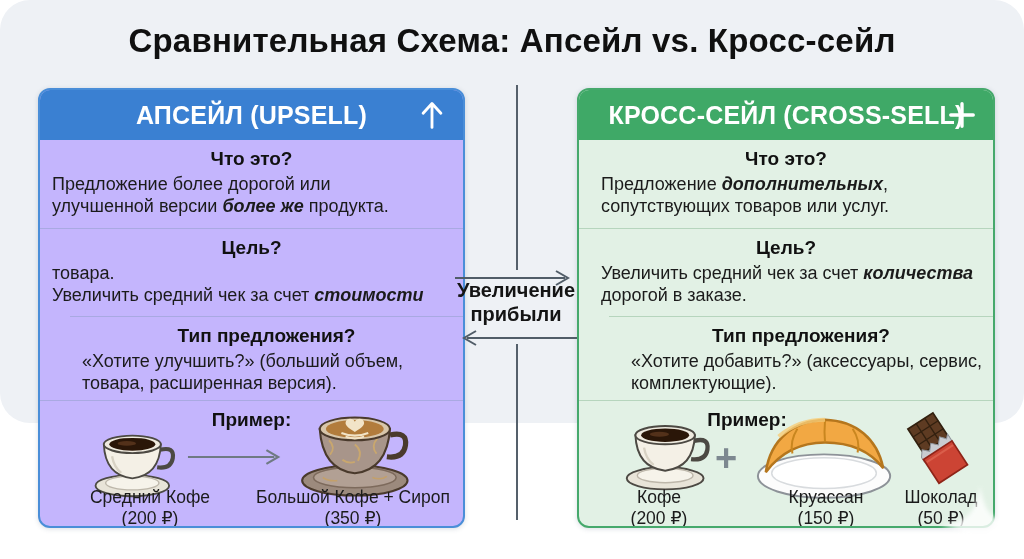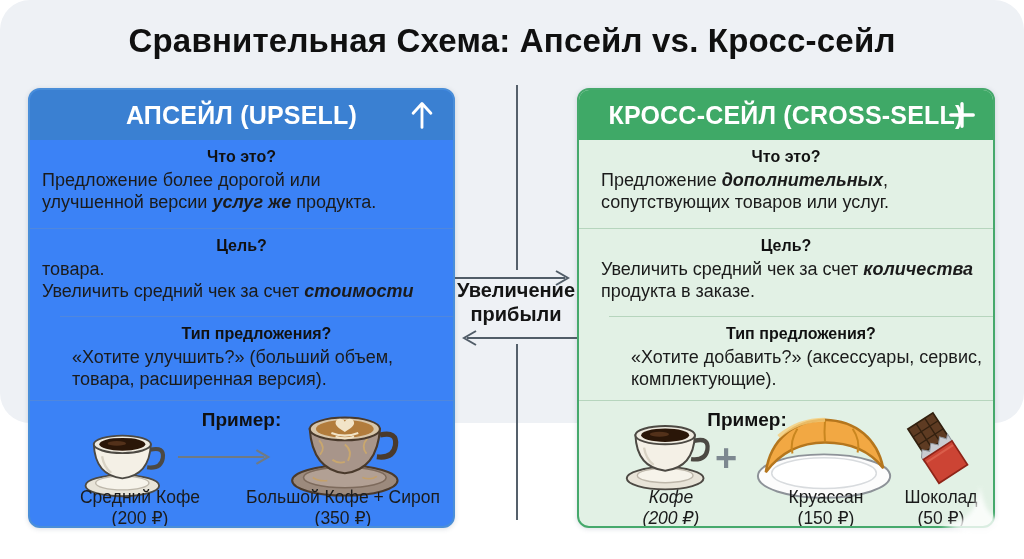--- a/index.html
+++ b/index.html
@@ -3,57 +3,57 @@
 <meta charset="utf-8">
 <style>
   html,body{margin:0;padding:0;width:1024px;height:559px;background:#ffffff;overflow:hidden;
     font-family:"Liberation Sans","DejaVu Sans",sans-serif;}
   .canvas{position:relative;width:1024px;height:423px;background:#eef1f5;border-radius:30px;}
   .title{position:absolute;top:22px;left:0;width:100%;text-align:center;font-size:33px;
     font-weight:bold;color:#101010;letter-spacing:.2px;}
   
   .card{position:absolute;top:88px;height:440px;border-radius:12px;overflow:hidden;
     box-sizing:border-box;box-shadow:0 1px 5px rgba(50,70,100,.18);}
-  .card.upsell{left:28px;width:427px;background:#3b82f6;border:2px solid #4a8ed8;}
+  .card.upsell{left:38px;width:427px;background:#c4b5fd;border:2px solid #4a8ed8;}
   .card.cross{left:577px;width:418px;background:#e2f1e5;border:2px solid #46a96c;}
   .card-header{height:50px;display:flex;align-items:center;justify-content:center;position:relative;
     color:#ffffff;font-weight:bold;font-size:25px;letter-spacing:.2px;}
   .hdr-blue{background:#3a80d2;}
   .hdr-green{background:#3fa967;}
   .hdr-icon{position:absolute;right:16px;top:9px;width:30px;height:32px;}
   .hdr-icon svg{width:100%;height:100%;display:block;}
   .sec{box-sizing:border-box;}
   .sec-what{height:88px;}
   .sec-goal{height:88px;}
   .sec-offer{height:84px;margin-left:30px;}
   .sec-example{height:126px;position:relative;}
   .card.upsell .sec + .sec{border-top:1px solid rgba(120,145,175,.35);}
   .card.cross  .sec + .sec{border-top:1px solid rgba(100,160,115,.35);}
-  .sec-h{padding-top:8px;margin-bottom:3px;text-align:center;font-size:16px;font-weight:bold;color:#111;}
+  .sec-h{padding-top:8px;margin-bottom:3px;text-align:center;font-size:19px;font-weight:bold;color:#111;}
   .sec-line{font-size:18px;line-height:1.24;color:#1b1b1b;padding-left:12px;white-space:nowrap;}
   .card.cross .sec-line{padding-left:22px;}
   .bi{font-weight:bold;font-style:italic;}
   
   .ex-heading{position:absolute;top:8px;left:0;right:0;text-align:center;font-size:19px;
     font-weight:bold;color:#111;}
   .card.cross .ex-heading{right:78px;}
   .ex-img{position:absolute;}
   .ex-img svg{width:100%;height:auto;display:block;}
   .ex-label{position:absolute;top:86px;text-align:center;font-size:17.5px;line-height:1.18;color:#1b1b1b;}
   .cup-small{left:50px;top:24px;width:92px;}
   .ex-arrow{position:absolute;left:146px;top:46px;width:102px;height:20px;}
   .ex-arrow svg{width:100%;height:100%;}
   .cup-latte{left:258px;top:0px;width:124px;}
   .lab-from{left:16px;width:188px;}
   .lab-to{left:210px;width:206px;}
   .cup-right{left:42px;top:14px;width:96px;}
   .ex-plus{position:absolute;left:136px;top:36px;font-size:38px;font-weight:bold;color:#7d8890;}
   .croissant{left:170px;top:6px;width:154px;}
   .chocolate{left:320px;top:10px;width:76px;}
-  .lab-c1{left:12px;width:160px;font-style:italic;}
+  .lab-c1{left:0;width:160px;}
   .lab-c2{left:176px;width:142px;}
   .lab-c3{left:312px;width:100px;}
   
   .vline{position:absolute;left:516px;width:2px;background:#55606b;}
   .seg-top{top:85px;height:185px;}
   .seg-bottom{top:344px;height:176px;}
   .arr{position:absolute;left:455px;width:122px;height:20px;}
   .arr svg{width:100%;height:100%;display:block;}
   .arr-right{top:268px;}
   .arr-left{top:328px;}
@@ -77,21 +77,21 @@
       <span class="hdr-icon">
         <svg viewBox="0 0 30 36">
             <path d="M15 32 V6 M5 16 L15 5 L25 16" fill="none" stroke="#ffffff" stroke-width="3.2" stroke-linecap="round" stroke-linejoin="round"></path>
           </svg>
       </span>
     </header>
 
     <div class="sec sec-what">
       <div class="sec-h">Что это?</div>
       <div class="sec-line">Предложение более дорогой или</div>
-      <div class="sec-line"><span>улучшенной версии </span><span class="bi">услуг же</span><span> продукта.</span></div>
+      <div class="sec-line"><span>улучшенной версии </span><span class="bi">более же</span><span> продукта.</span></div>
     </div>
 
     <div class="sec sec-goal">
       <div class="sec-h">Цель?</div>
       <div class="sec-line">товара.</div>
       <div class="sec-line"><span>Увеличить средний чек за счет </span><span class="bi">стоимости</span></div>
     </div>
 
     <div class="sec sec-offer">
       <div class="sec-h">Тип предложения?</div>
@@ -160,21 +160,21 @@
 
     <div class="sec sec-what">
       <div class="sec-h">Что это?</div>
       <div class="sec-line"><span>Предложение </span><span class="bi">дополнительных</span><span>,</span></div>
       <div class="sec-line">сопутствующих товаров или услуг.</div>
     </div>
 
     <div class="sec sec-goal">
       <div class="sec-h">Цель?</div>
       <div class="sec-line"><span>Увеличить средний чек за счет </span><span class="bi">количества</span></div>
-      <div class="sec-line">продукта в заказе.</div>
+      <div class="sec-line">дорогой в заказе.</div>
     </div>
 
     <div class="sec sec-offer">
       <div class="sec-h">Тип предложения?</div>
       <div class="sec-line">«Хотите добавить?» (аксессуары, сервис,</div>
       <div class="sec-line">комплектующие).</div>
     </div>
 
     <div class="sec sec-example">
       <div class="ex-heading">Пример:</div>

